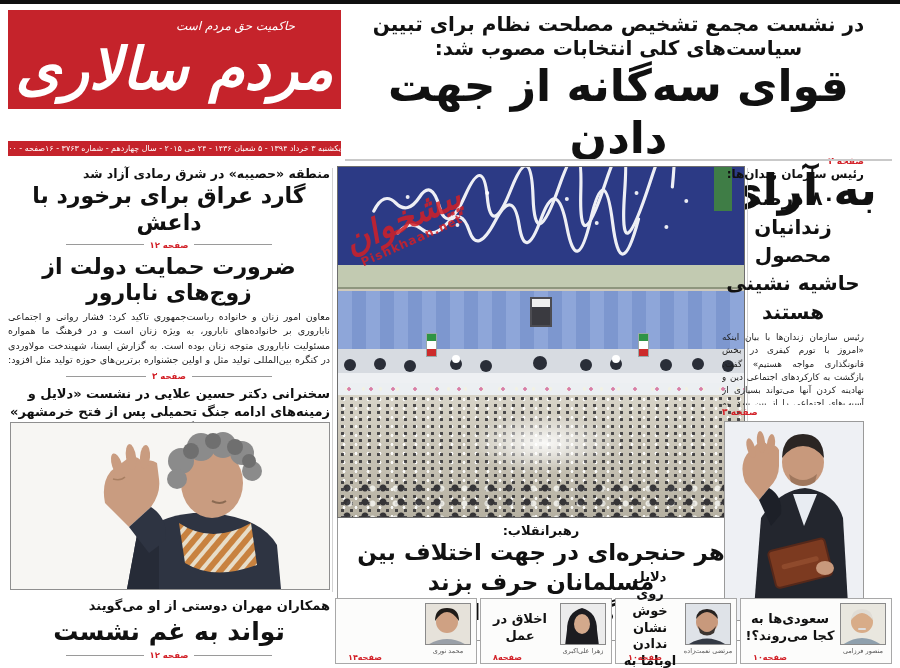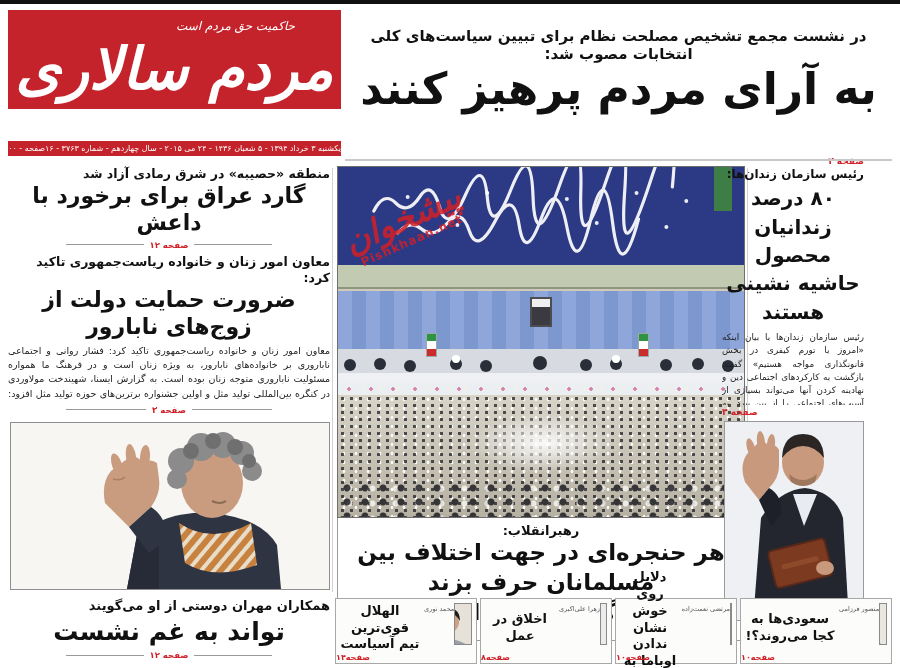--- a/index.html
+++ b/index.html
@@ -26,21 +26,21 @@
     line-height:1.3; white-space:nowrap;
   }
   .masthead-datebar {
     position:absolute; top:141px; left:8px; width:333px; height:15px;
     background: var(--brand_red, #c5232b); color:#fff; font-size:8px;
     line-height:15px; text-align:center; white-space:nowrap; overflow:hidden;
   }
 
   
   .lead { position:absolute; top:10px; left:345px; width:547px; height:148px; text-align:center; }
-  .lead-kicker { font-size:15px; font-weight:bold; margin-top:17px; }
+  .lead-kicker { font-size:20px; font-weight:bold; margin-top:2px; }
   .lead-h { font-size:44px; font-weight:900; line-height:1.18; letter-spacing:-1px; }
   .lead-page { position:absolute; top:146px; right:28px; font-size:9px; font-weight:bold; color:var(--accent_red,#d21f26); }
   .header-rule { position:absolute; top:159px; left:345px; width:547px; height:2px; background:var(--rule_gray,#c9c9c9); }
   .vsep { position:absolute; top:168px; width:1px; height:424px; background:#d2d2d2; }
   .vsep-a { left:332px; } .vsep-b { left:747px; }
 
   
   .kicker { font-size:12.5px; font-weight:bold; text-align:right; line-height:1.35; }
   .headline { font-size:22px; font-weight:900; text-align:center; line-height:1.22; }
   .pg-divider {
@@ -106,56 +106,56 @@
   .rc-headline { font-size:20px; line-height:1.42; margin-top:2px; }
   .rc-body { font-size:8.8px; max-height:74px; overflow:hidden; margin-top:5px; }
   .rc-page { text-align:left; font-size:9px; font-weight:bold; color:var(--accent_red,#d21f26); margin-top:2px; }
   .rc-photo { margin-top:4px; width:140px; height:200px; border:1px solid #9a9a9a; background:#eef0f4; overflow:hidden; }
 
   
   .strip { position:absolute; top:598px; left:335px; width:557px; height:66px; display:flex; gap:3px; }
   .strip-item { position:relative; border:1px solid #a8a8a8; background:#fcfcfb; padding:4px 4px 10px;
     display:flex; gap:4px; align-items:flex-start; }
   .si-saudi { width:152px; } .si-obama { width:122px; } .si-akhlagh { width:132px; } .si-helal { width:142px; }
-  .strip-photo-cell { width:48px; flex:none; display:flex; flex-direction:row; }
+  .strip-photo-cell { width:48px; flex:none; display:flex; flex-direction:column; align-items:center; }
   .strip-photo { width:46px; height:42px; border:1px solid #8a8a8a; overflow:hidden; }
   .strip-author { font-size:6.5px; color:#555; margin-top:2px; white-space:nowrap; }
   .strip-headline { flex:1; font-size:13px; font-weight:900; line-height:1.3; text-align:center; align-self:center; }
-  .strip-page { position:absolute; left:0; bottom:1px; font-size:8px; font-weight:bold; color:var(--accent_red,#d21f26); }
+  .strip-page { position:absolute; left:12px; bottom:1px; font-size:8px; font-weight:bold; color:var(--accent_red,#d21f26); }
 </style>
 </head>
 <body>
 
 <div class="top-rule"></div>
 
 <div class="masthead">
   <div class="masthead-tagline">حاکمیت حق مردم است</div>
   <div class="masthead-title">مردم سالاری</div>
 </div>
 <div class="masthead-datebar">یکشنبه ۳ خرداد ۱۳۹۴ - ۵ شعبان ۱۴۳۶ - ۲۴ می ۲۰۱۵ - سال چهاردهم - شماره ۳۷۶۳ - ۱۶صفحه - ۱۰۰۰ تومان</div>
 
 <div class="lead">
   <div class="lead-kicker">در نشست مجمع تشخیص مصلحت نظام برای تبیین سیاست‌های کلی انتخابات مصوب شد:</div>
+  <div class="lead-h">قوای سه‌گانه از جهت دادن</div>
   <div class="lead-h">به آرای مردم پرهیز کنند</div>
   <div class="lead-page">صفحه ۲</div>
 </div>
 <div class="header-rule"></div>
 <div class="vsep vsep-a"></div>
 <div class="vsep vsep-b"></div>
 
 <div class="col-left">
   <div class="art">
     <div class="kicker">منطقه «حصیبه» در شرق رمادی آزاد شد</div>
     <div class="headline">گارد عراق برای برخورد با داعش</div>
     <div class="pg-divider">
         <span>صفحه ۱۲</span>
       </div>
   </div>
   <div class="art">
-    <div class="kicker">معاون امور زنان و خانواده ریاست‌جمهوری تاکید کرد:</div>
     <div class="headline">ضرورت حمایت دولت از زوج‌های نابارور</div>
     <div class="body-text a2-body">معاون امور زنان و خانواده ریاست‌جمهوری تاکید کرد: فشار روانی و اجتماعی ناباروری بر خانواده‌های نابارور، به ویژه زنان است و در فرهنگ ما همواره مسئولیت ناباروری متوجه زنان بوده است. به گزارش ایسنا، شهیندخت مولاوردی در کنگره بین‌المللی تولید مثل و اولین جشنواره برترین‌های حوزه تولید مثل افزود: در سال‌های اخیر به دلایل متعدد، از جمله تحولات اجتماعی و اقتصادی و نیز سیاست‌های جمعیتی سابق با کاهش نرخ فرزندآوری در کشور مواجه هستیم</div>
     <div class="pg-divider">
         <span>صفحه ۳</span>
       </div>
   </div>
   <div class="art">
     <div class="kicker" style="font-size:13px">سخنرانی دکتر حسین علایی در نشست «دلایل و زمینه‌های ادامه جنگ تحمیلی پس از فتح خرمشهر»</div>
     <div class="headline" style="font-size:23px">تداوم جنگ بعد از فتح خرمشهر از دیدگاه نظامی، طبیعی بود</div>
     <div class="pg-divider">
@@ -354,16 +354,15 @@
       <div class="strip-photo">
         <svg width="46" height="42" viewBox="0 0 46 42">
             <rect width="46" height="42" fill="#e6e2da"></rect>
             <path d="M2,42 Q23,28 44,42 Z" fill="#9aa0a8"></path>
             <circle cx="23" cy="18" r="11" fill="#cfa183"></circle>
             <path d="M11,17 Q11,4 23,4 Q35,4 35,17 Q29,8 23,8 Q17,8 11,17 Z" fill="#1f1b18"></path>
           </svg>
       </div>
       <div class="strip-author">محمد نوری</div>
     </div>
-    <div class="strip-headline">الهلال قوی‌ترین تیم آسیاست</div>
     <div class="strip-page">صفحه۱۴</div>
   </div>
 </div>
 
 </body></html>

